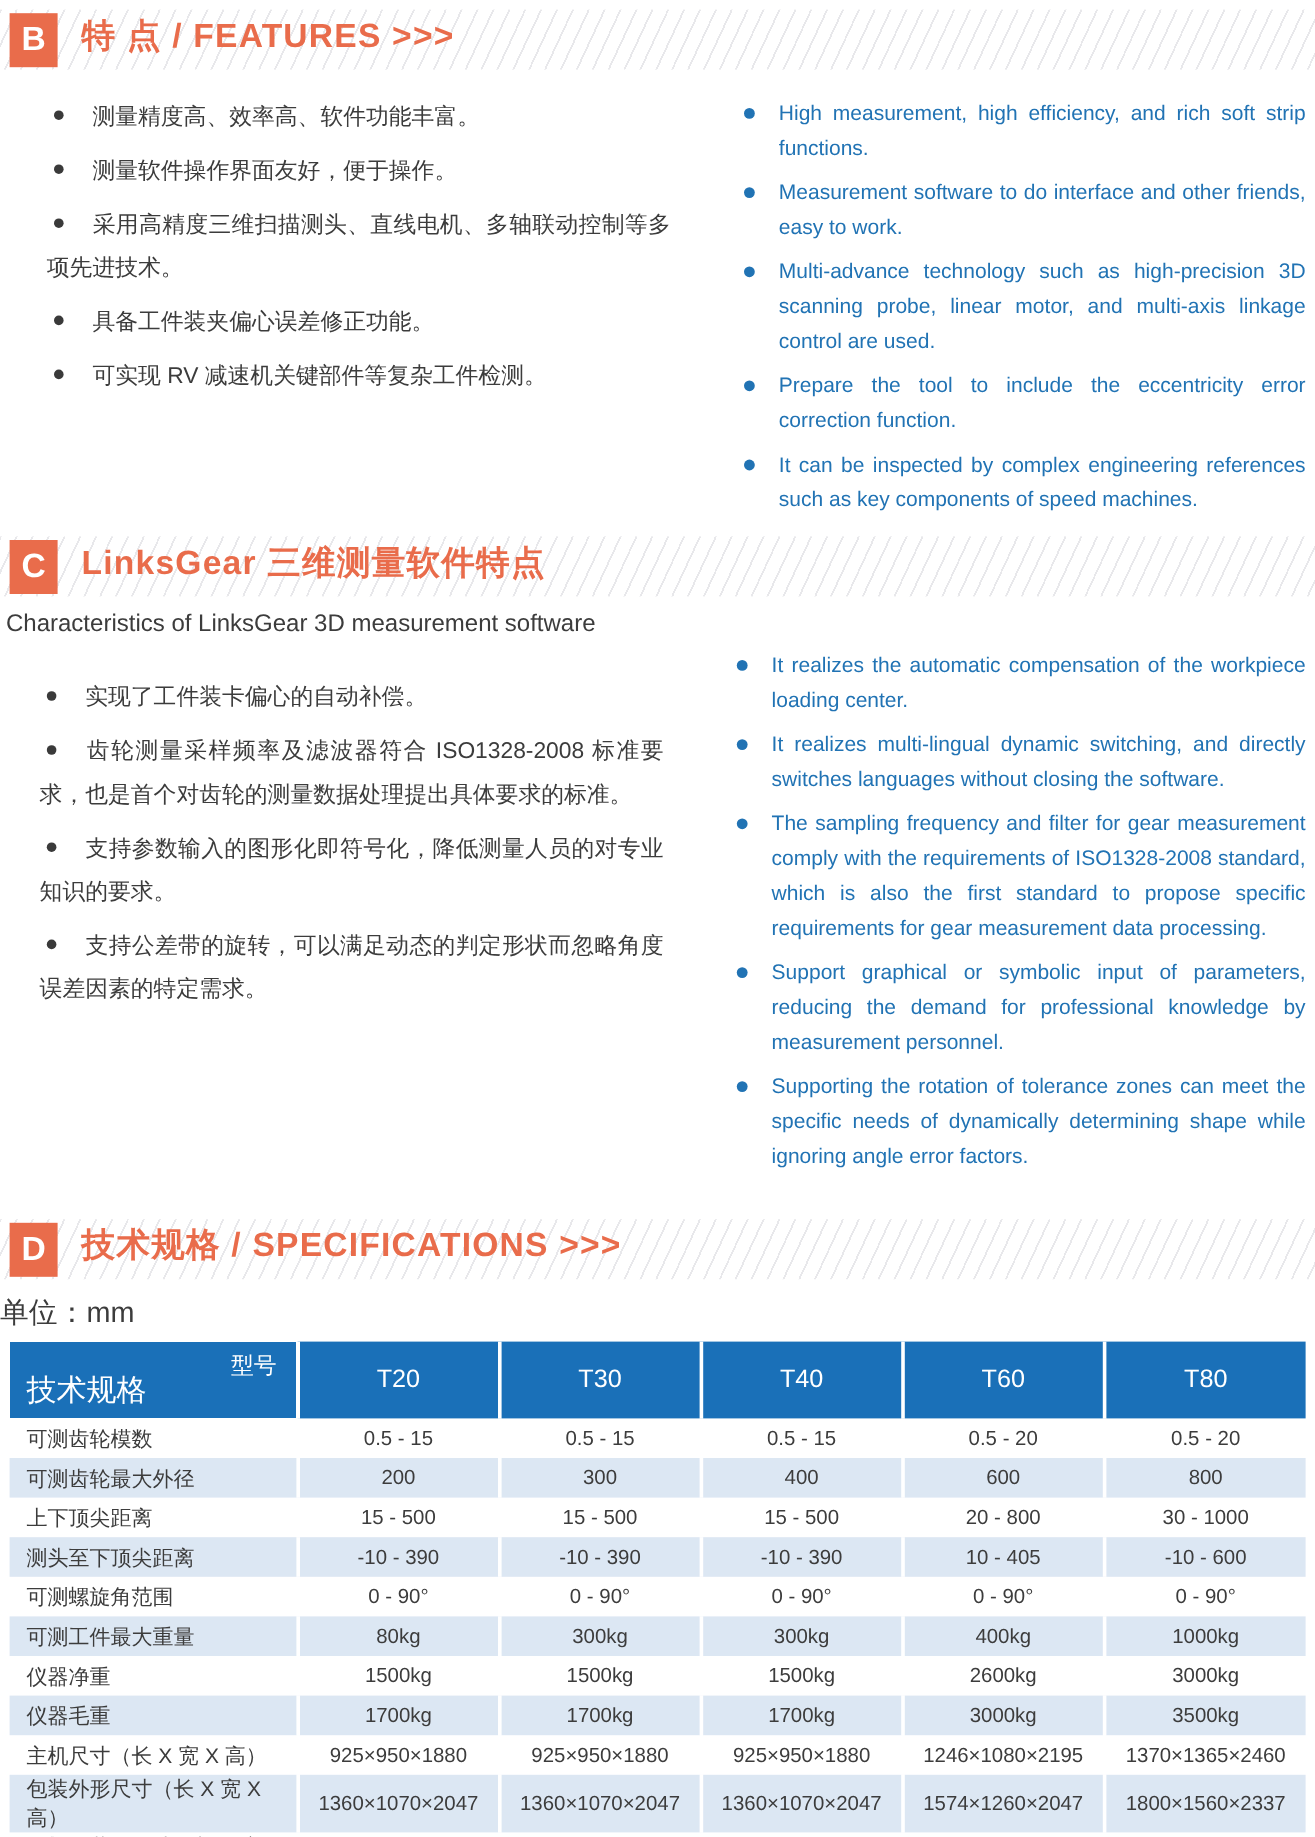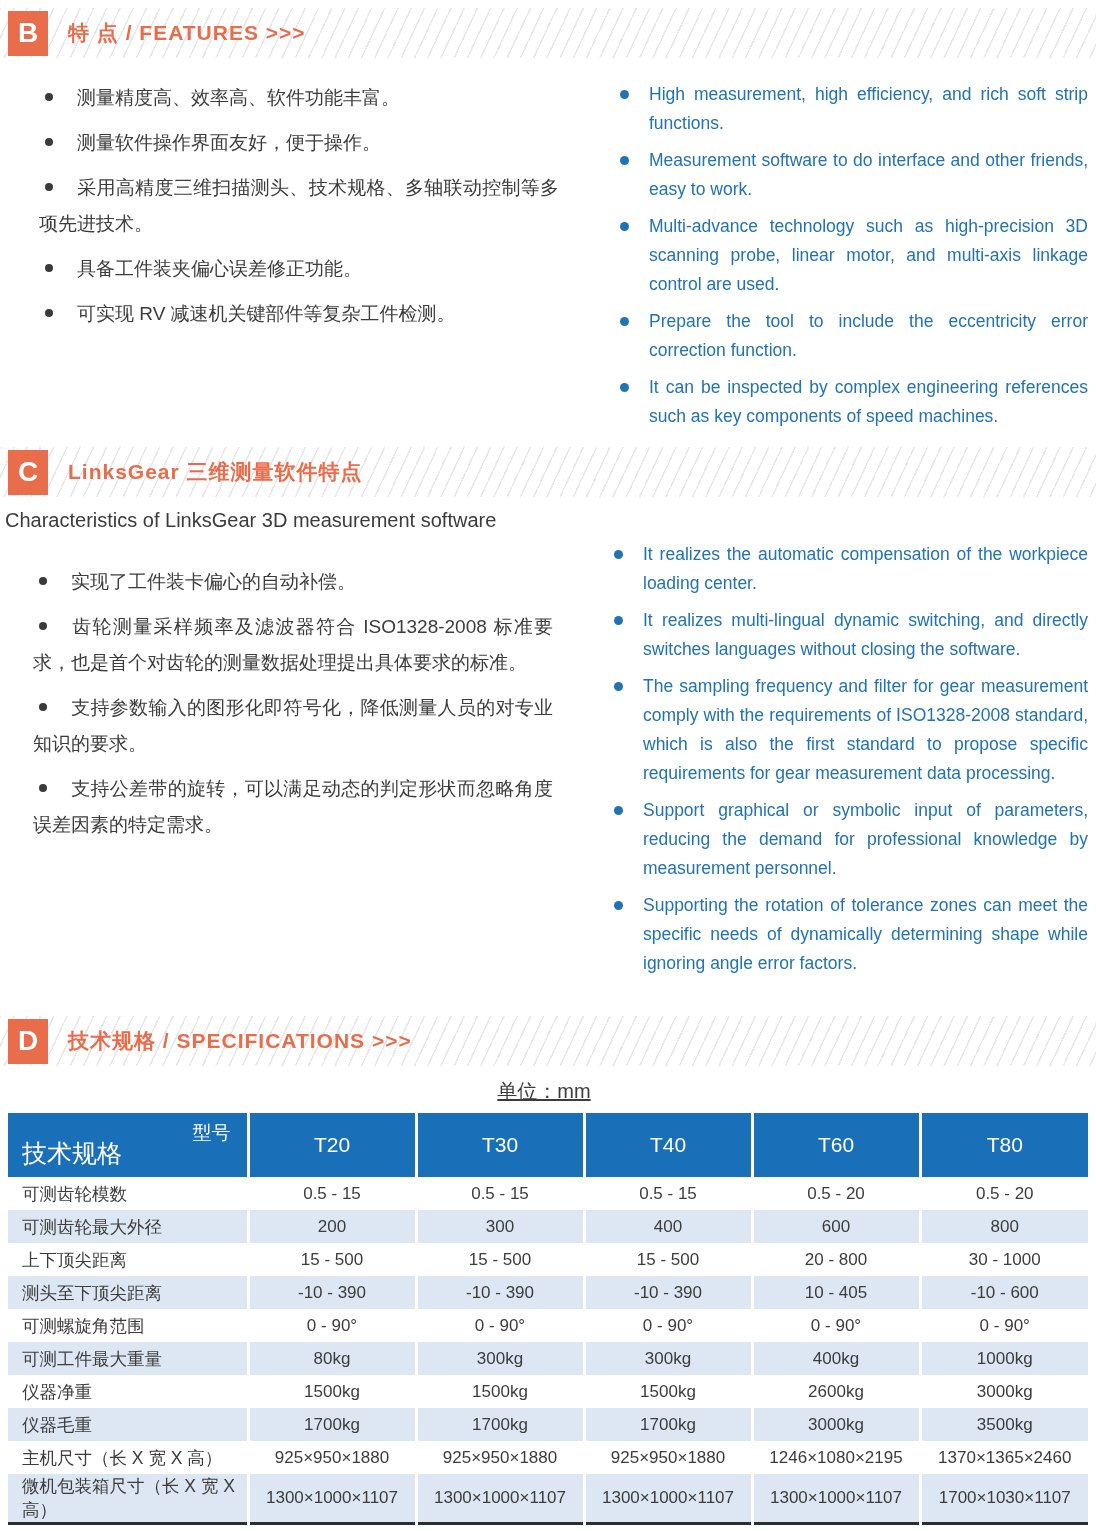--- a/index.html
+++ b/index.html
@@ -19,21 +19,21 @@
   .band{
     height:50px;margin-top:8px;display:flex;align-items:center;
     background:repeating-linear-gradient(115deg,#e8e8eb 0,#e8e8eb 1.5px,#ffffff 1.5px,#ffffff 12px);
   }
   .badge{
     width:40px;height:45px;margin-left:8px;margin-right:20px;
     background:var(--orange);color:#fff;font-weight:bold;font-size:28px;
     display:flex;align-items:center;justify-content:center;flex:0 0 auto;
   }
   .band-title{
-    font-size:21px;font-weight:bold;color:var(--orange);letter-spacing:1px;
+    font-size:28px;font-weight:bold;color:var(--orange);letter-spacing:1px;
     white-space:nowrap;
     margin-top:17px;
   }
   
   .two-col{display:flex;margin:0 8px 0 5px;}
   .col-cn{width:520px;flex:0 0 520px;}
   .col-en{flex:1;margin-left:58px;}
   ul{list-style:none;margin:0;padding:0;}
   .cn li{
     font-size:19px;line-height:36px;margin-bottom:9px;text-align:justify;color:var(--dark);
@@ -49,21 +49,21 @@
   .en .bullet{
     position:absolute;left:3px;top:10px;width:9px;height:9px;border-radius:50%;
     background:var(--blue-text);
   }
   .features-cols{margin-top:22px;margin-left:39px;}
   .subtitle{font-size:20px;margin:12px 0 0 5px;color:var(--dark);}
   .software-cols{margin-top:8px;}
   .software-cols .col-cn{padding-top:24px;margin-left:28px;}
   .spec-band{margin-top:30px;}
   .unit-label{
-    text-align:center;font-size:20px;color:var(--dark);margin:12px 8px 8px 0;text-decoration:underline;
+    text-align:left;font-size:24px;color:var(--dark);margin:12px 8px 8px 0;
   }
   
   table.spec{
     width:1080px;margin:4px 8px 0 8px;border-collapse:collapse;table-layout:fixed;
     border-bottom:3px solid #2e2e2e;
   }
   table.spec thead th{
     background:var(--header-blue);color:#fff;height:64px;
     font-weight:normal;font-size:21px;text-align:center;padding:0;
   }
@@ -91,21 +91,21 @@
 
 <header class="band">
   <span class="badge">B</span>
   <h2 class="band-title">特 点 / FEATURES  &gt;&gt;&gt;</h2>
 </header>
 
 <section class="two-col features-cols">
   <ul class="cn col-cn">
       <li><span class="bullet"></span><span>测量精度高、效率高、软件功能丰富。</span></li>
       <li><span class="bullet"></span><span>测量软件操作界面友好，便于操作。</span></li>
-      <li><span class="bullet"></span><span>采用高精度三维扫描测头、技术规格、多轴联动控制等多项先进技术。</span></li>
+      <li><span class="bullet"></span><span>采用高精度三维扫描测头、直线电机、多轴联动控制等多项先进技术。</span></li>
       <li><span class="bullet"></span><span>具备工件装夹偏心误差修正功能。</span></li>
       <li><span class="bullet"></span><span>可实现 RV 减速机关键部件等复杂工件检测。</span></li>
     </ul>
   <ul class="en col-en">
       <li><span class="bullet"></span><span>High measurement, high efficiency, and rich soft strip functions.</span></li>
       <li><span class="bullet"></span><span>Measurement software to do interface and other friends, easy to work.</span></li>
       <li><span class="bullet"></span><span>Multi-advance technology such as high-precision 3D scanning probe, linear motor, and multi-axis linkage control are used.</span></li>
       <li><span class="bullet"></span><span>Prepare the tool to include the eccentricity error correction function.</span></li>
       <li><span class="bullet"></span><span>It can be inspected by complex engineering references such as key components of speed machines.</span></li>
     </ul>
@@ -222,20 +222,28 @@
       </tr>
       <tr>
         <td class="row-label">主机尺寸（长 X 宽 X 高）</td>
         <td>925×950×1880</td>
         <td>925×950×1880</td>
         <td>925×950×1880</td>
         <td>1246×1080×2195</td>
         <td>1370×1365×2460</td>
       </tr>
       <tr>
+        <td class="row-label">包装外形尺寸（长 X 宽 X 高）</td>
+        <td>1360×1070×2047</td>
+        <td>1360×1070×2047</td>
+        <td>1360×1070×2047</td>
+        <td>1574×1260×2047</td>
+        <td>1800×1560×2337</td>
+      </tr>
+      <tr>
         <td class="row-label">微机包装箱尺寸（长 X 宽 X 高）</td>
         <td>1300×1000×1107</td>
         <td>1300×1000×1107</td>
         <td>1300×1000×1107</td>
         <td>1300×1000×1107</td>
         <td>1700×1030×1107</td>
       </tr>
     </tbody>
 </table>
 

